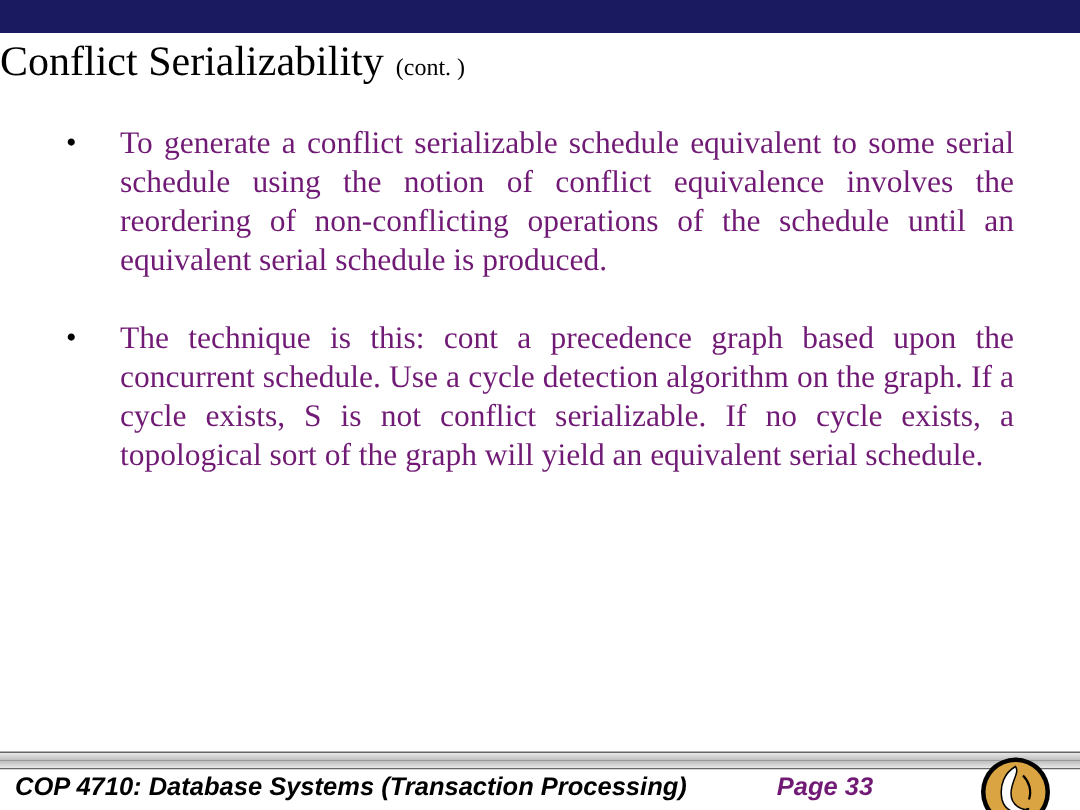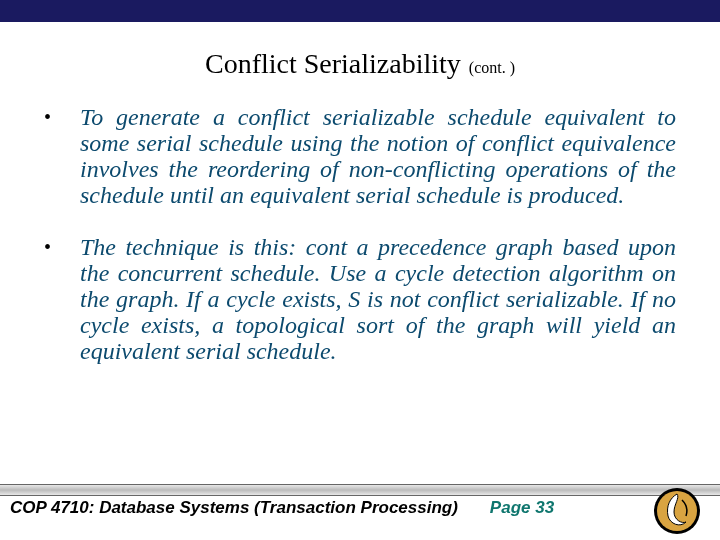--- a/index.html
+++ b/index.html
@@ -8,22 +8,21 @@
     font-family: "Times New Roman", Times, serif;
     background: #ffffff;
     position: relative;
   }
   .top-bar {
     height: 22px;
     background: #1a1a60;
     width: 100%;
   }
   .title-wrap {
-    text-align: center;
-    margin-top: 26px;
+    margin-top: 4px;
   }
   .title {
     font-size: 28px;
     color: #000;
     display: inline;
   }
   .title-suffix {
     font-size: 16px;
     color: #000;
     display: inline;
@@ -38,32 +37,31 @@
   }
   .bullet-mark {
     width: 36px;
     flex: 0 0 36px;
     font-size: 20px;
     line-height: 26px;
     color: #000;
   }
   .bullet-text {
     flex: 1;
-    font-size: 24px;
+    font-size: 21px;
     line-height: 26px;
-    color: #0c4a6e;
+    color: #701a75;
     text-align: justify;
-    font-style: italic;
   }
   .footer {
     position: absolute;
     left: 0;
     right: 0;
     bottom: 0;
-    height: 56px;
+    height: 39px;
   }
   .footer-stripe {
     height: 12px;
     width: 100%;
     background: linear-gradient(to bottom, #e7e7e7 0%, #bfbfbf 45%, #9a9a9a 50%, #bfbfbf 55%, #e7e7e7 100%);
     border-top: 1px solid #666;
     border-bottom: 1px solid #666;
   }
   .footer-bar {
     background: #fff;
@@ -78,22 +76,22 @@
     font-weight: bold;
     font-style: italic;
     font-size: 17px;
     color: #000;
   }
   .footer-page {
     font-family: Arial, Helvetica, sans-serif;
     font-weight: bold;
     font-style: italic;
     font-size: 17px;
-    color: #0f766e;
-    margin-left: 32px;
+    color: #701a75;
+    margin-left: 60px;
   }
   .logo {
     position: absolute;
     right: 18px;
     bottom: 4px;
     width: 50px;
     height: 50px;
   }
   .logo svg { width: 50px; height: 50px; display: block; }
 </style>

